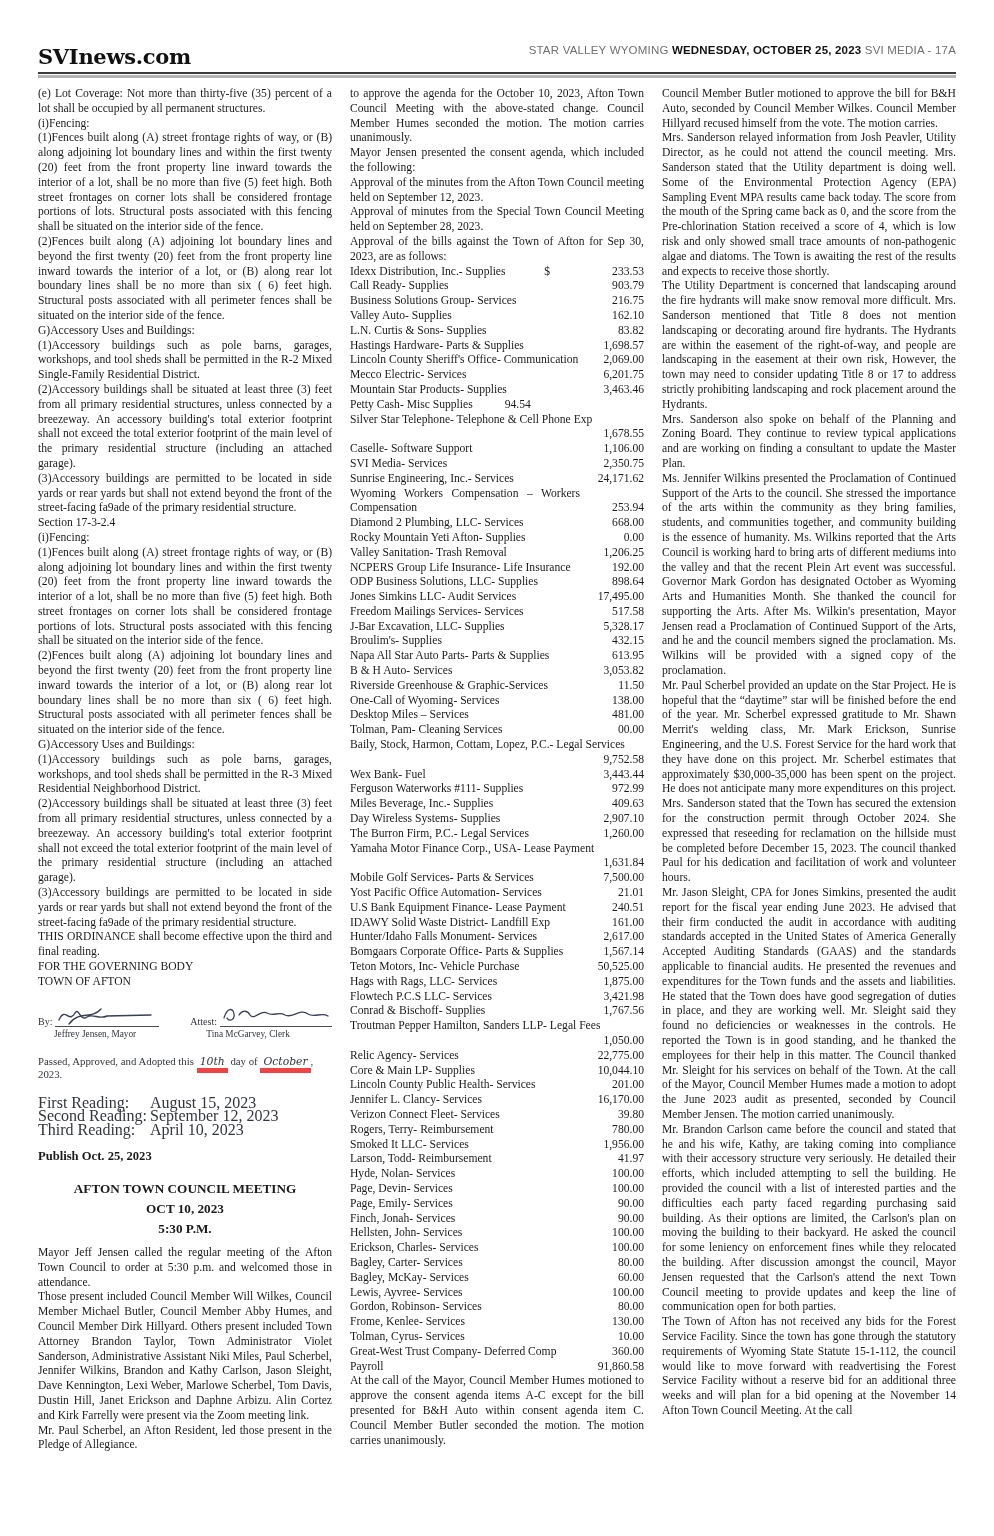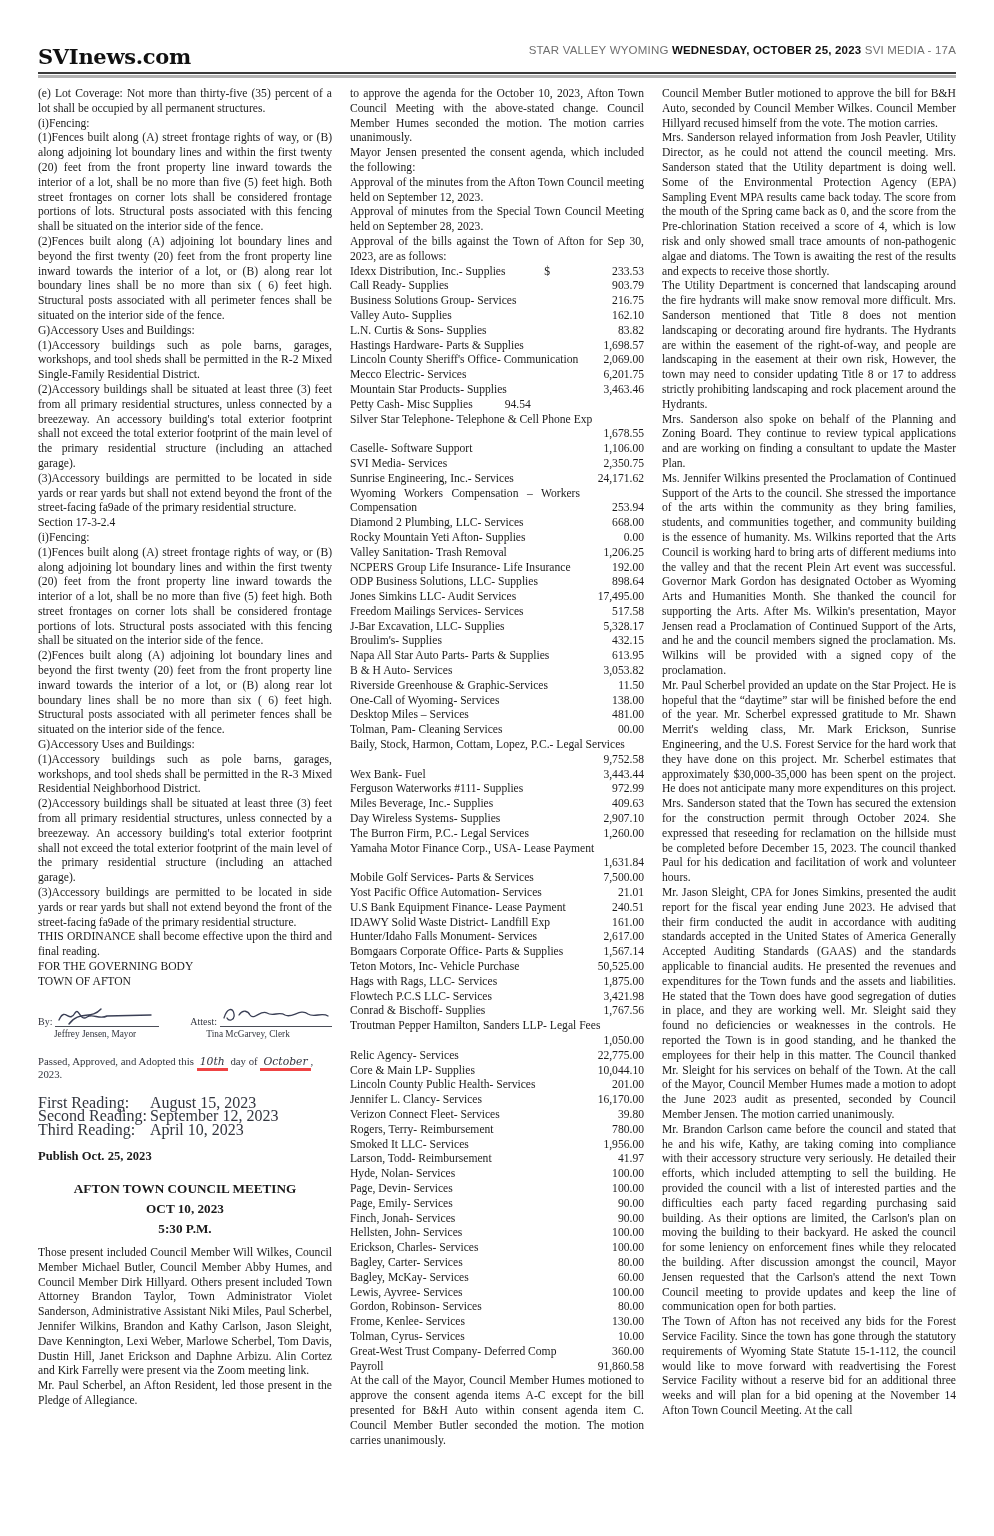--- a/index.html
+++ b/index.html
@@ -16,21 +16,21 @@
   .col{flex:1;min-width:0}
   p.body-p{font-size:11.6px;line-height:14.8px;text-align:justify;text-align-last:left}
   
   .sig-area{display:flex;justify-content:space-between;margin-top:14px;color:#33363f}
   .sig{display:flex;flex-direction:column}
   .sig-line{display:flex;align-items:flex-end}
   .sig-label{font-size:10px;margin-right:3px}
   .sig-draw{border-bottom:1px solid #4a4d58;display:inline-block;line-height:0}
   .sig-caption{font-size:9.3px;margin-top:2px;padding-left:16px}
   .adoption{font-size:10.8px;margin-top:16px;color:#33363f}
-  .adoption .hand{font-style:italic;font-family:"DejaVu Serif",serif;border-bottom:3px solid #ef4444;padding:0 3px}
+  .adoption .hand{font-style:italic;font-family:"DejaVu Serif",serif;border-bottom:5px solid #ef4444;padding:0 3px}
   .readings{margin-top:16px;font-size:16px;line-height:13.8px;color:#33363f}
   .reading-row{display:flex}
   .reading-label{display:inline-block;width:112px}
   .publish{text-align:left;font-weight:bold;font-size:12.6px;margin-top:12px}
   .meet-head{text-align:center;font-weight:bold;font-size:13.2px;line-height:20px;margin:15px 0 7px}
   
   .bill-row{display:flex;align-items:flex-end;font-size:11.6px;line-height:14.8px}
   .bill-name{flex:1;min-width:0;text-align:justify;text-align-last:left}
   .bill-amount{width:64px;text-align:right;white-space:nowrap}
   .bill-dollar:not(:empty){padding-right:30px}
@@ -122,20 +122,21 @@
       <p class="publish">Publish Oct. 25, 2023</p>
 
       <div class="meet-head">
         <div>AFTON TOWN COUNCIL MEETING</div>
         <div>OCT 10, 2023</div>
         <div>5:30 P.M.</div>
       </div>
 
       <div>
 
+      <p class="body-p">Mayor Jeff Jensen called the regular meeting of the Afton Town Council to order at 5:30 p.m. and welcomed those in attendance.</p>
           <p class="body-p">Those present included Council Member Will Wilkes, Council Member Michael Butler, Council Member Abby Humes, and Council Member Dirk Hillyard. Others present included Town Attorney Brandon Taylor, Town Administrator Violet Sanderson, Administrative Assistant Niki Miles, Paul Scherbel, Jennifer Wilkins, Brandon and Kathy Carlson, Jason Sleight, Dave Kennington, Lexi Weber, Marlowe Scherbel, Tom Davis, Dustin Hill, Janet Erickson and Daphne Arbizu. Alin Cortez and Kirk Farrelly were present via the Zoom meeting link.</p>
           <p class="body-p">Mr. Paul Scherbel, an Afton Resident, led those present in the Pledge of Allegiance.</p>
         </div>
     </div>
 
     <div class="col">
       <div>
 
       <p class="body-p">to approve the agenda for the October 10, 2023, Afton Town Council Meeting with the above-stated change. Council Member Humes seconded the motion. The motion carries unanimously.</p>
           <p class="body-p">Mayor Jensen presented the consent agenda, which included the following:</p>

